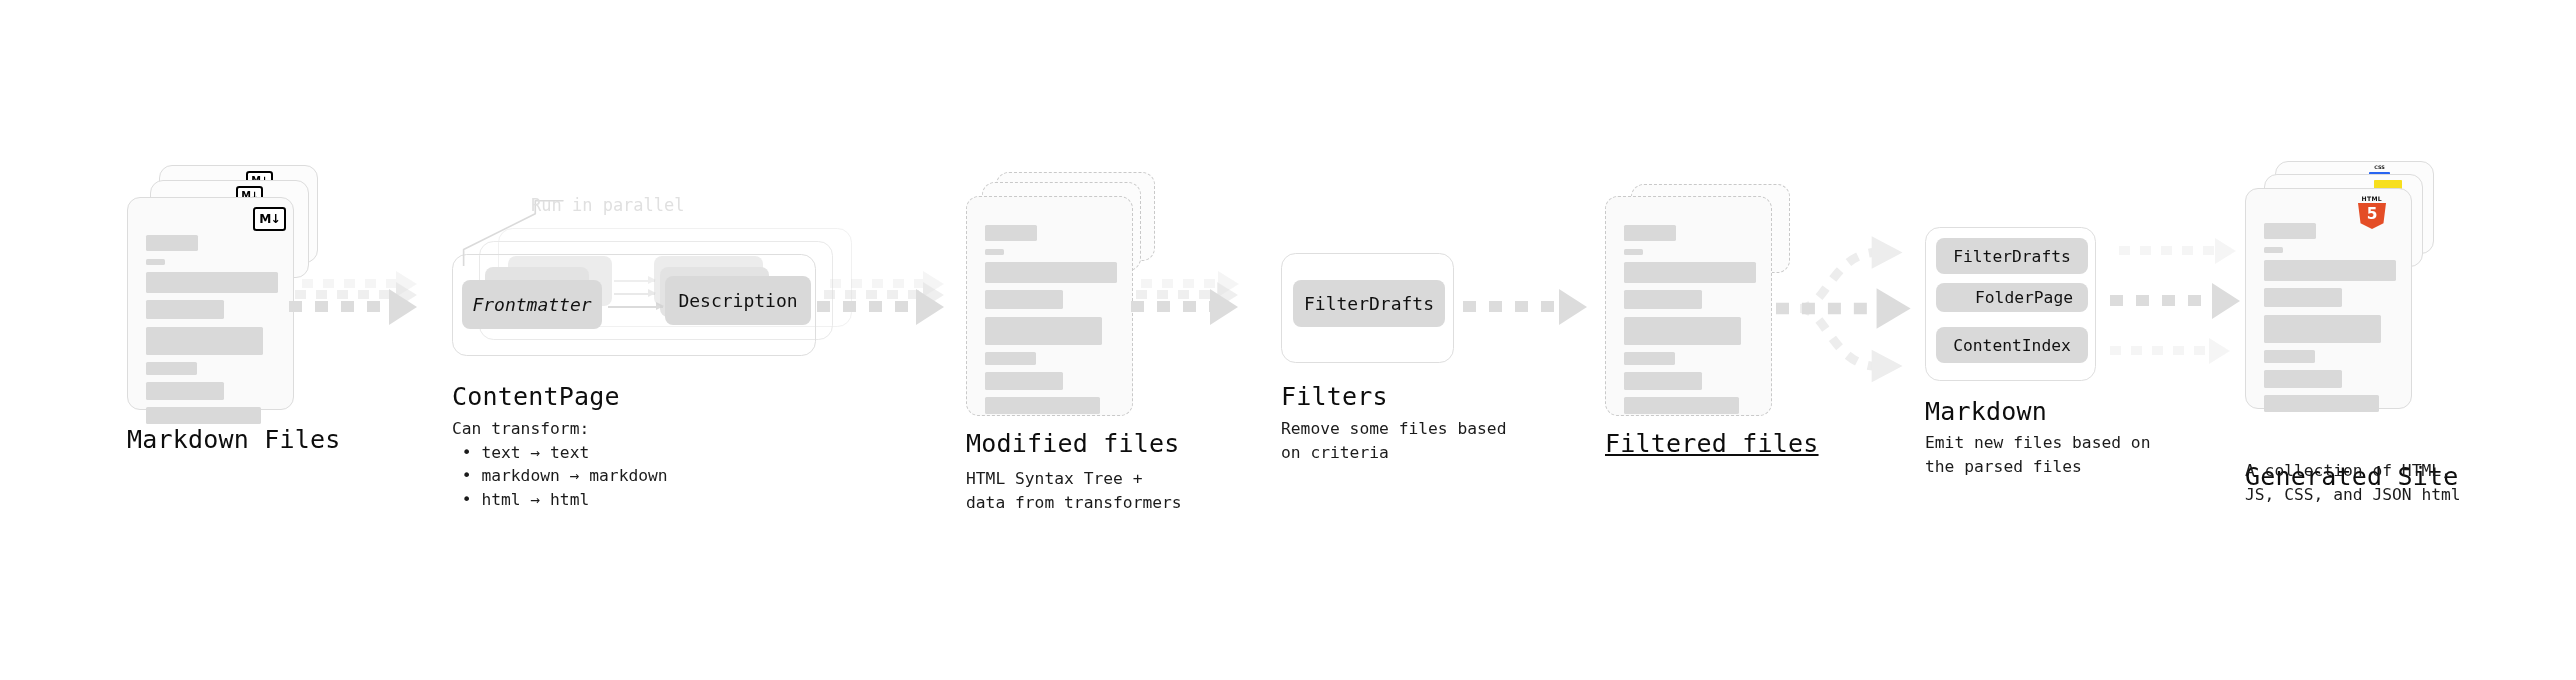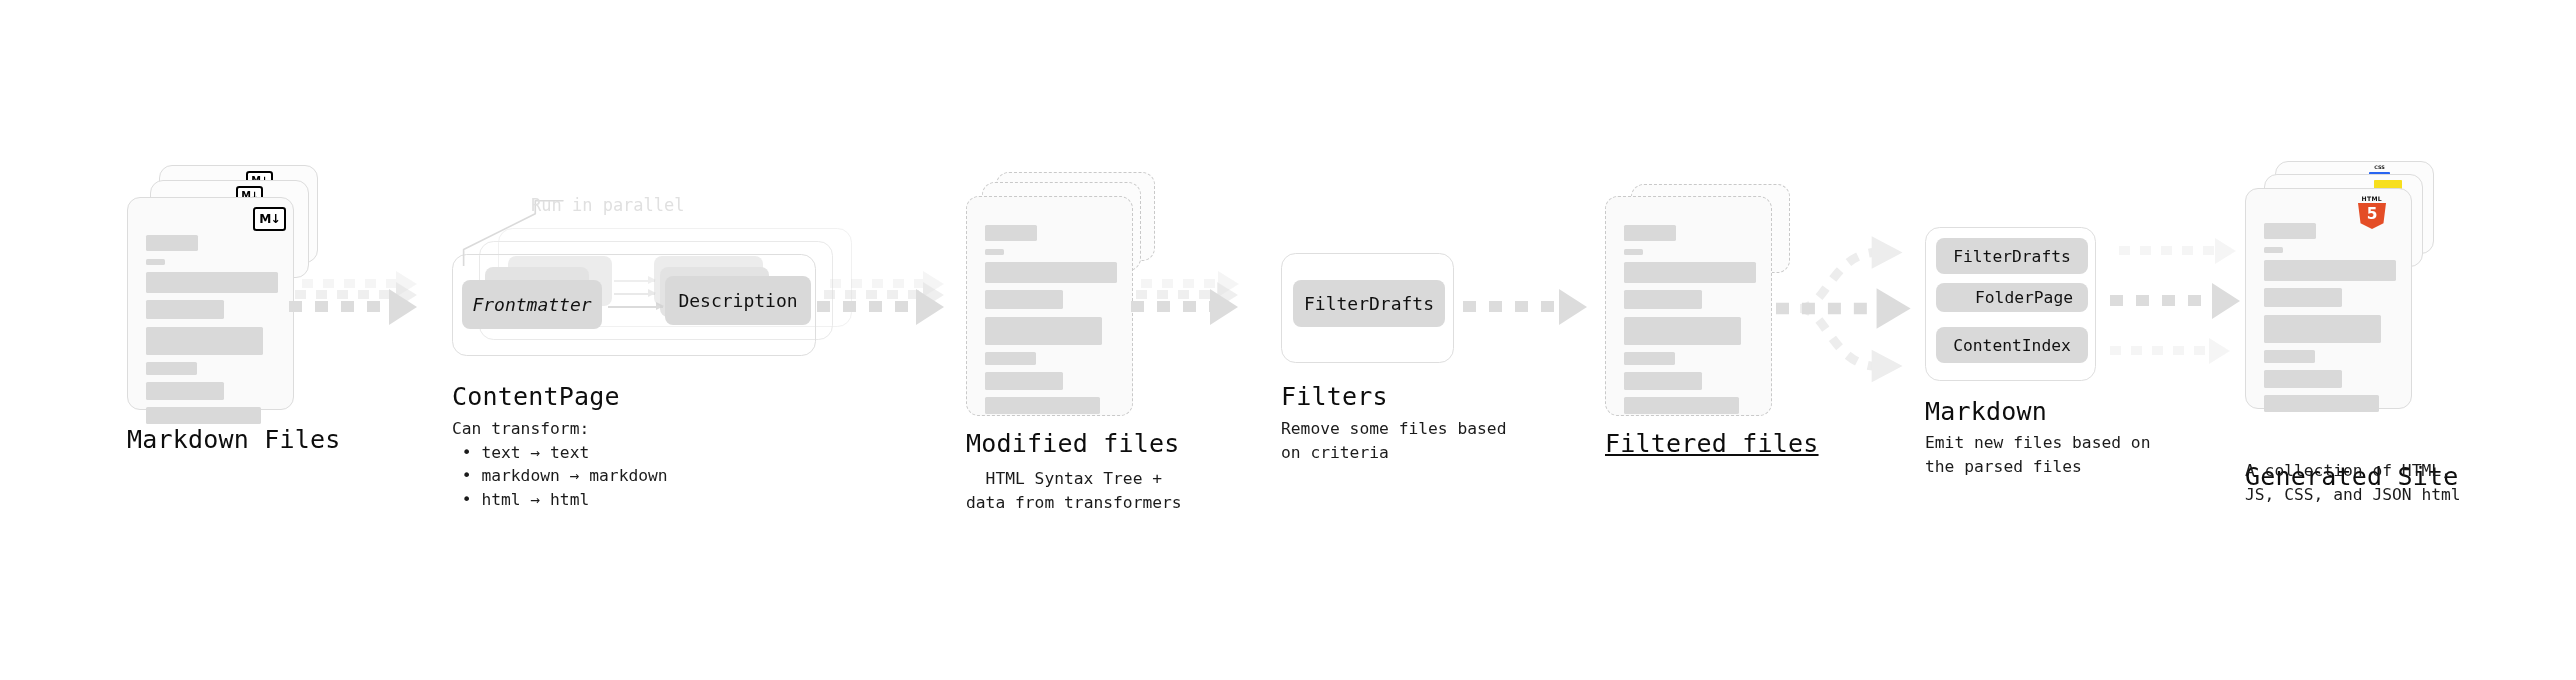--- a/index.html
+++ b/index.html
@@ -238,21 +238,21 @@
         <div class="bar" style="width:132px;height:20.3px;margin-top:4.9px;"></div>
         <div class="bar" style="width:78px;height:19.5px;"></div>
         <div class="bar" style="width:117px;height:28.4px;"></div>
         <div class="bar" style="width:51px;height:12.2px;"></div>
         <div class="bar" style="width:78px;height:18px;"></div>
         <div class="bar" style="width:115px;height:16.3px;"></div>
       </div>
     </div>
 
     <div class="stage-title abs" style="left:966px;top:429px;">Modified files</div>
-    <div class="stage-desc abs" style="left:966px;top:467px;text-align:center;">HTML Syntax Tree +
+    <div class="stage-desc abs" style="left:966px;top:467px;">HTML Syntax Tree +
 data from transformers</div>
   </div>
 
   <div class="abs" style="left:1141px;top:0;">
     <div class="conn f2 sm" style="left:0;top:278px;width:98px;">
         <div class="dash"></div>
         <div class="head"></div>
       </div>
     <div class="conn f1 sm" style="left:-4.9px;top:289px;width:102px;">
         <div class="dash"></div>

